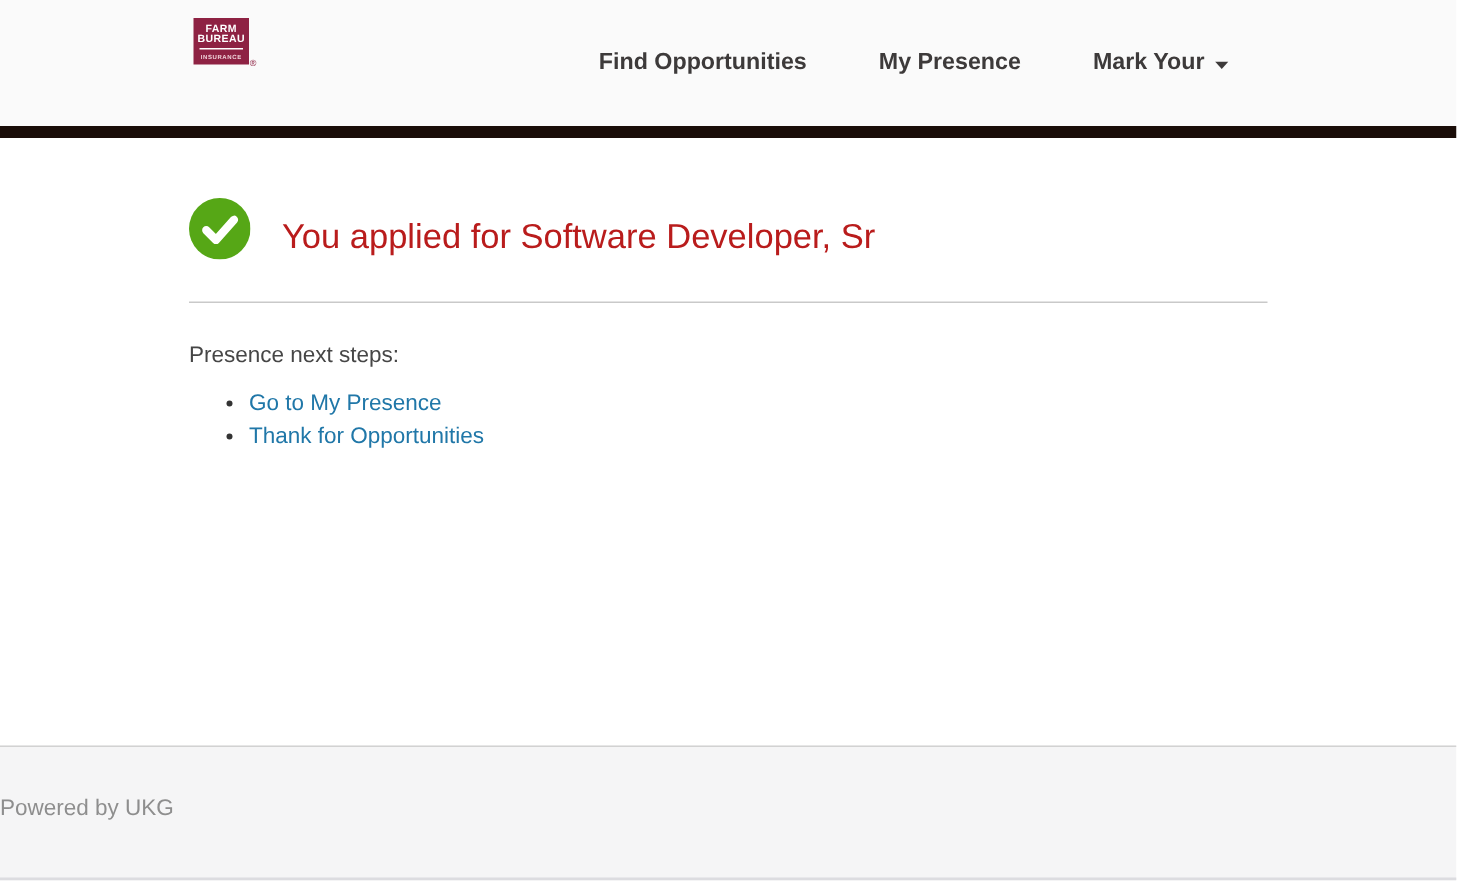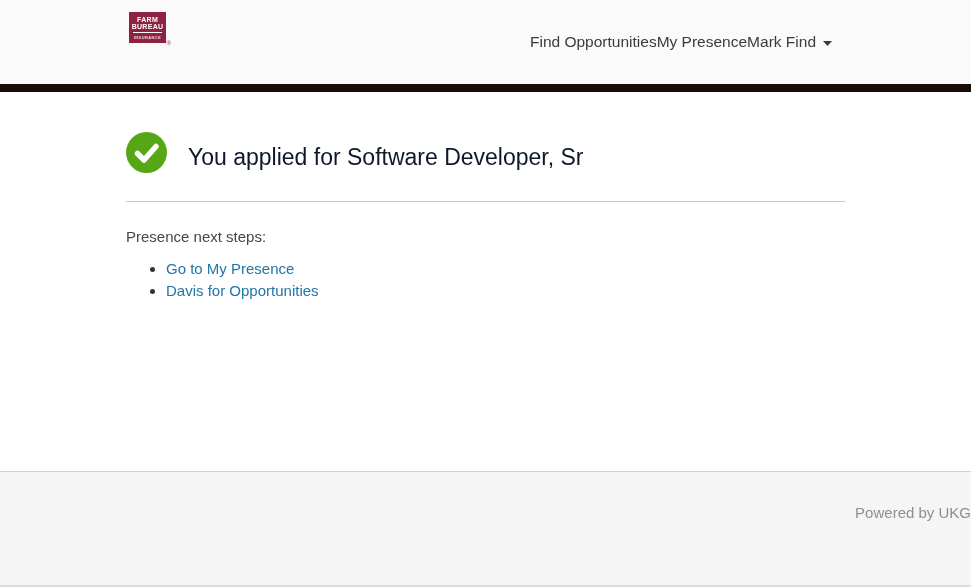--- a/index.html
+++ b/index.html
@@ -47,25 +47,27 @@
   .logo-line3 { font-size: 4px; line-height: 5px; font-weight: bold; letter-spacing: 0.4px; color: #f0d3da; }
   .logo-reg {
     position: absolute;
     right: -5px;
     bottom: -3px;
     font-size: 6px;
     color: var(--logo-maroon, #8e2243);
   }
   nav {
     position: absolute;
-    right: 13px;
+    right: 26px;
     top: 0;
     height: 84px;
     display: flex;
     align-items: center;
+    gap: 48px;
+    font-weight: bold;
   }
   .nav-link {
     font-size: 15.5px;
     color: #3d3a3a;
     text-decoration: none;
     display: flex;
     align-items: center;
     gap: 8px;
     cursor: pointer;
     white-space: nowrap;
@@ -75,21 +77,21 @@
   
   main { flex: 1 1 auto; background: #ffffff; }
   .content { width: 719px; margin: 0 auto; }
   .success-row { display: flex; gap: 21px; padding-top: 40px; }
   .check-circle { flex: none; }
   .check-bg { fill: var(--accent-green, #56a716); }
   .success-text h1 {
     margin: 11px 0 0 0;
     font-size: 23px;
     font-weight: 400;
-    color: #0f172a;
+    color: #b91c1c;
     line-height: 28px;
   }
   .success-text p {
     margin: 6px 0 0 0;
     font-size: 16.5px;
     color: #535353;
     line-height: 22px;
   }
   hr.divider {
     border: none;
@@ -110,25 +112,25 @@
   ul.steps-list a {
     color: var(--link-blue, #2077a8);
     text-decoration: none;
     cursor: pointer;
     margin-top: 16px;
   }
 
   
   footer {
     flex: none;
-    height: 116px;
+    height: 90px;
     background: #f5f5f6;
     border-top: 1px solid #d2d2d2;
     border-bottom: 2px solid #dcdce0;
-    text-align: right;
+    text-align: left;
   }
   footer p {
     margin: 0;
     padding-top: 32px;
     font-size: 15px;
     color: #8e8e8e;
   }
 </style>
 </head>
 <body>
@@ -145,21 +147,21 @@
       <span class="logo-reg">®</span>
     </a>
     <nav>
       <a class="nav-link">
         <span>Find Opportunities</span>
       </a>
       <a class="nav-link">
         <span>My Presence</span>
       </a>
       <a class="nav-link">
-        <span>Mark Find</span>
+        <span>Mark Your</span>
         <svg class="caret" width="9" height="5" viewBox="0 0 9 5">
           <path d="M0 0 H9 L4.5 5 Z" fill="#3d3a3a"></path>
         </svg>
       </a>
     </nav>
   </div>
 </header>
 
 <main>
   <div class="content">
@@ -172,21 +174,21 @@
         <h1>You applied for Software Developer, Sr</h1>
       </div>
     </div>
     <hr class="divider">
     <p class="steps-heading">Presence next steps:</p>
     <ul class="steps-list">
       <li>
         <a>Go to My Presence</a>
       </li>
       <li>
-        <a>Davis for Opportunities</a>
+        <a>Thank for Opportunities</a>
       </li>
     </ul>
   </div>
 </main>
 
 <footer>
   <p>Powered by UKG</p>
 </footer>
 
 </body></html>

